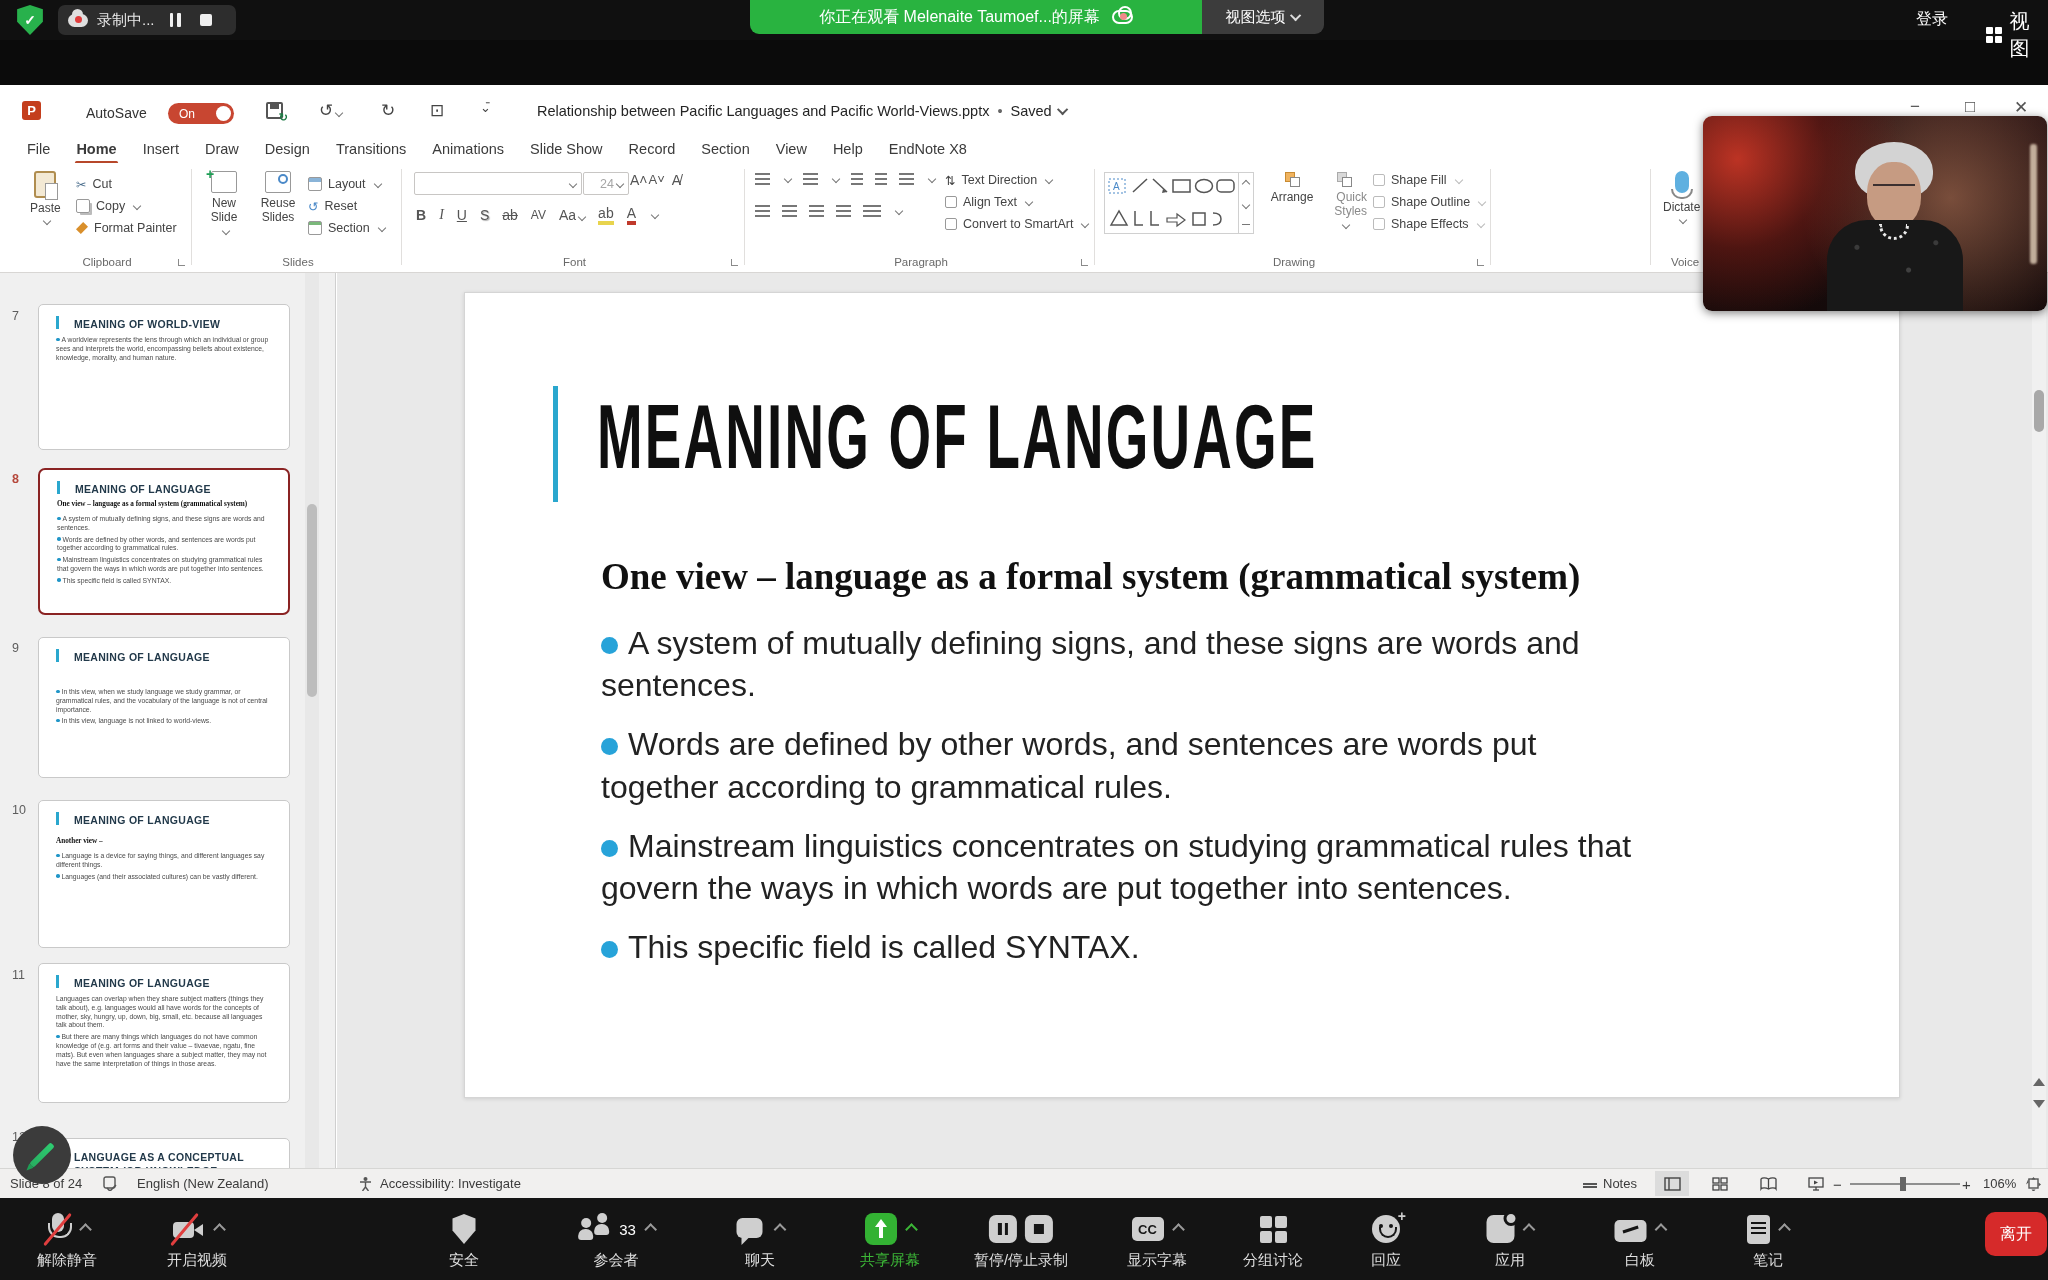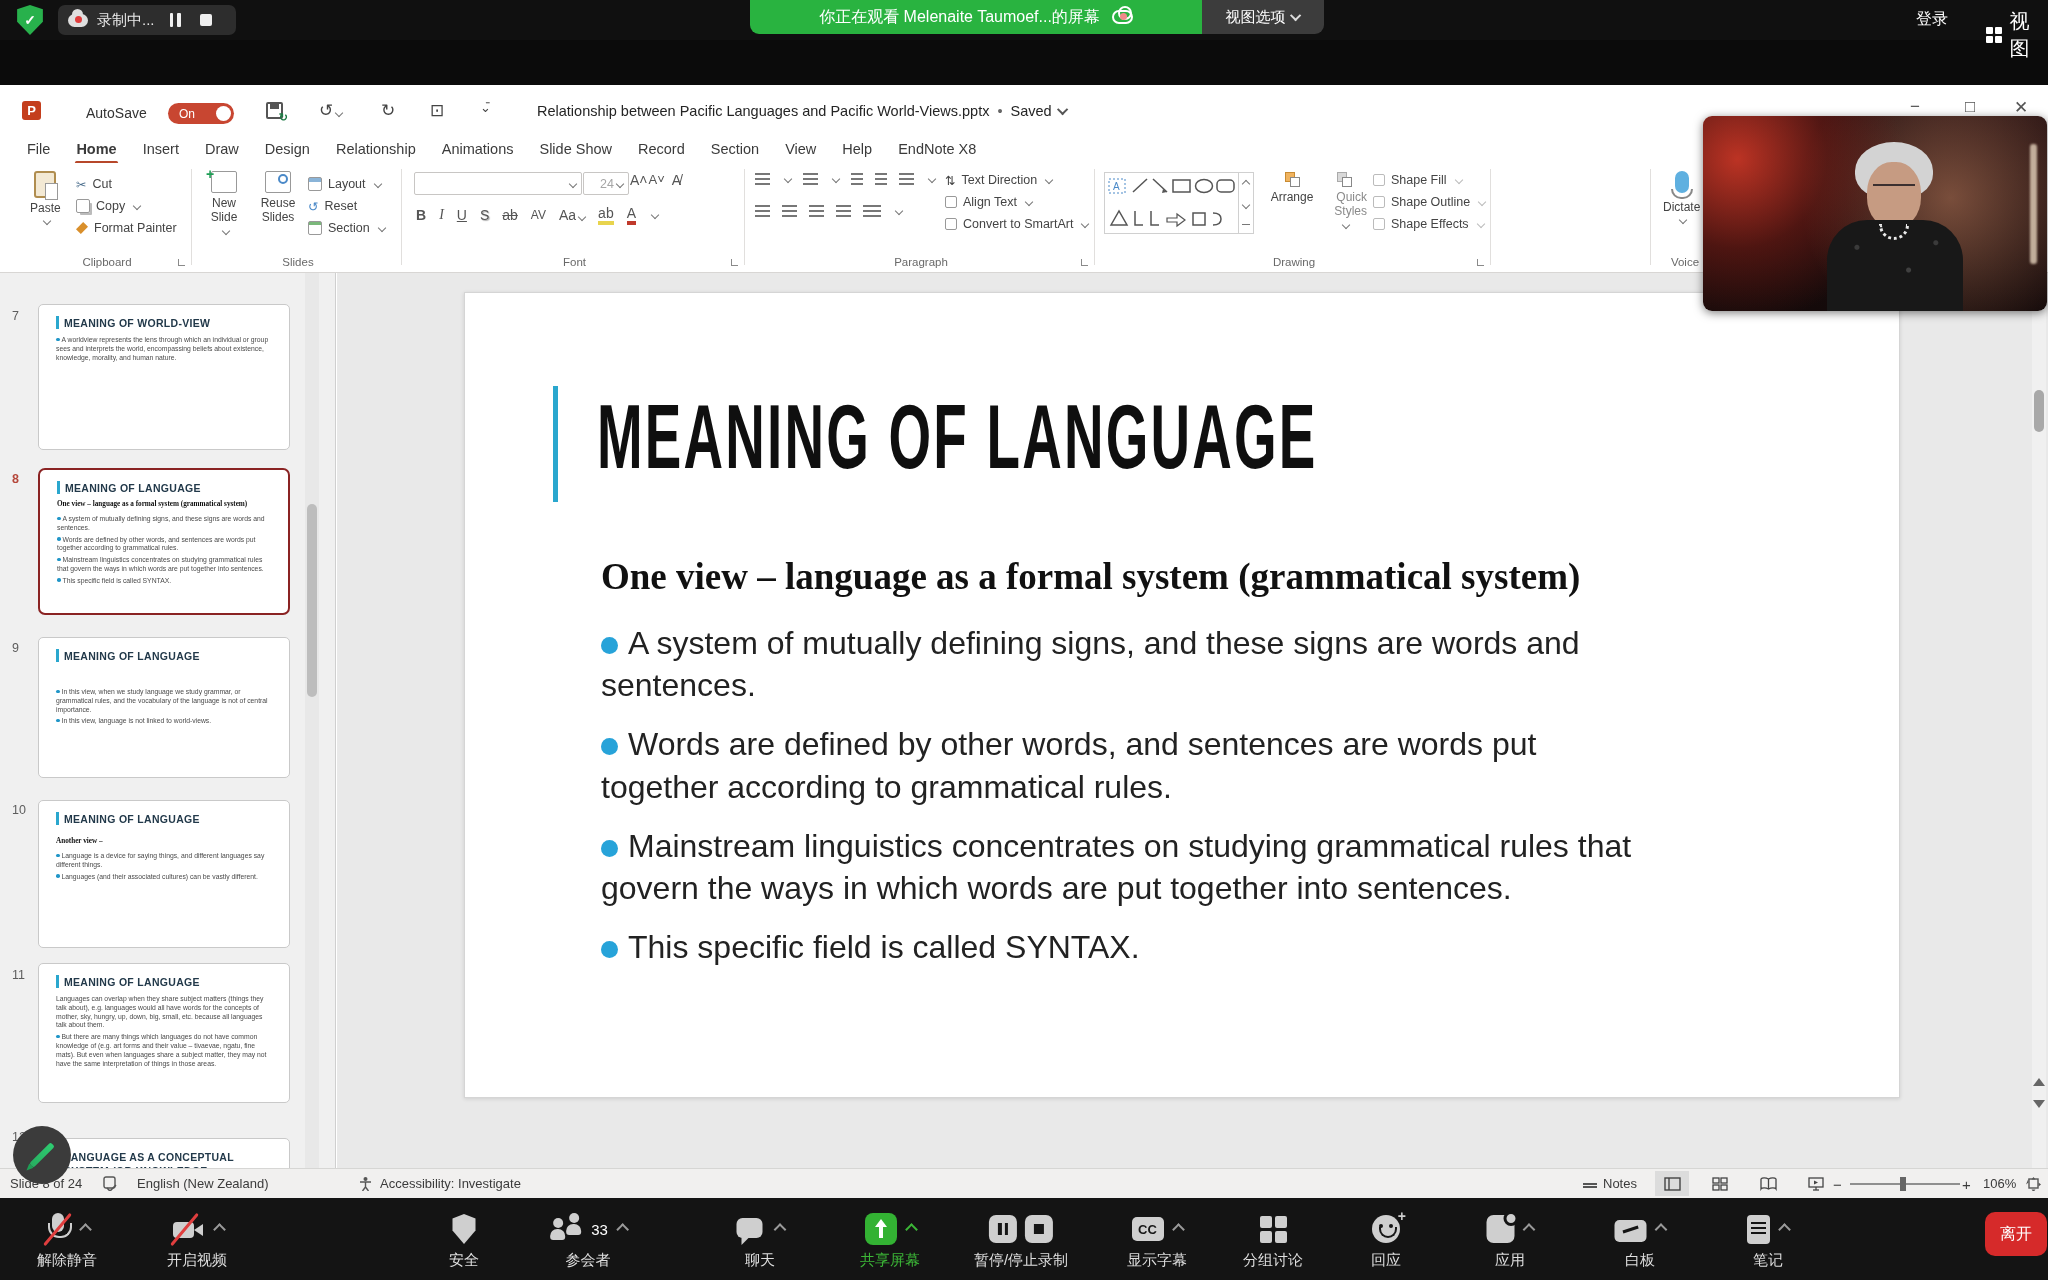--- a/index.html
+++ b/index.html
@@ -71,21 +71,21 @@
 .lines{display:inline-block;width:15px;height:12px;background:repeating-linear-gradient(to bottom,#777 0 2px,transparent 2px 5px)}
 .box{border:1px solid #c8c6c4;border-radius:2px;background:#fff;display:flex;align-items:center;justify-content:flex-end;padding:0 5px;height:23px}
 
 
 .workspace{position:absolute;left:0;top:188px;width:2048px;height:895px}
 .thumbpanel{position:absolute;left:0;top:0;width:336px;height:100%;background:#f0f0f0;border-right:1px solid #cfcfcf;overflow:hidden}
 .tnum{position:absolute;left:12px;font-size:12.5px;color:#5d5d5d}
 .tnum.sel{color:#b5473a;font-weight:bold}
 .tcard{position:absolute;left:38px;width:252px;background:#fff;border:1px solid #c9c9c9;border-radius:5px;overflow:hidden}
 .tcard.sel{border:2.5px solid #8a2323;border-radius:7px}
-.ttitle{display:flex;gap:5px;margin:11px 0 0 17px;align-items:center}
+.ttitle{display:flex;gap:15px;margin:11px 0 0 17px;align-items:flex-end}
 .ttitle .bar{width:3px;height:13px;background:#2aa7ce;flex:none}
 .ttitle .tt{font-size:10.5px;font-weight:bold;color:#22394a;letter-spacing:.3px;transform:scaleY(1.12);transform-origin:left top;line-height:1.15}
 .tbody{margin:7px 15px 0 17px;font-size:6.8px;line-height:1.3;color:#4a4a4a}
 .tpara{margin-bottom:3px}
 .tdot{display:inline-block;width:3.5px;height:3.5px;border-radius:50%;background:#2196c8;margin-right:2px;vertical-align:1px}
 .thead{margin:6px 15px 1px 17px;font-size:7.2px;font-weight:bold;color:#101010;font-family:"Liberation Serif",serif}
 .tscroll{position:absolute;right:16px;top:0;width:14px;height:100%;background:#e8e8e8}
 .tscroll .thumb{position:absolute;left:2px;width:10px;border-radius:5px;background:#bdbdbd}
 
 .canvas{position:absolute;left:337px;top:0;width:1711px;height:100%;background:#e9e9e9}
@@ -252,21 +252,21 @@
     <span class="winctl" style="left:1965px">□</span>
     <span class="winctl" style="left:2014px">✕</span>
   </div>
 
   <div class="tabs">
     <span class="tab">File</span>
     <span class="tab active">Home</span>
     <span class="tab">Insert</span>
     <span class="tab">Draw</span>
     <span class="tab">Design</span>
-    <span class="tab">Relationship</span>
+    <span class="tab">Transitions</span>
     <span class="tab">Animations</span>
     <span class="tab">Slide Show</span>
     <span class="tab">Record</span>
     <span class="tab">Section</span>
     <span class="tab">View</span>
     <span class="tab">Help</span>
     <span class="tab">EndNote X8</span>
   </div>
 
   <div class="ribbon">
@@ -681,21 +681,21 @@
     <div class="zlabel">开启视频</div>
   </div>
 
   <div class="zitem" style="left:464px">
     <div class="zrow">
         <span class="i-shield"></span>
       </div>
     <div class="zlabel">安全</div>
   </div>
 
-  <div class="zitem" style="left:588px">
+  <div class="zitem" style="left:616px">
     <div class="zrow">
         <span class="i-people">
           <span class="person p2"></span>
           <span class="person p1"></span>
         </span>
         <span class="badge">33</span>
         <span class="zchev"></span>
       </div>
     <div class="zlabel">参会者</div>
   </div>

